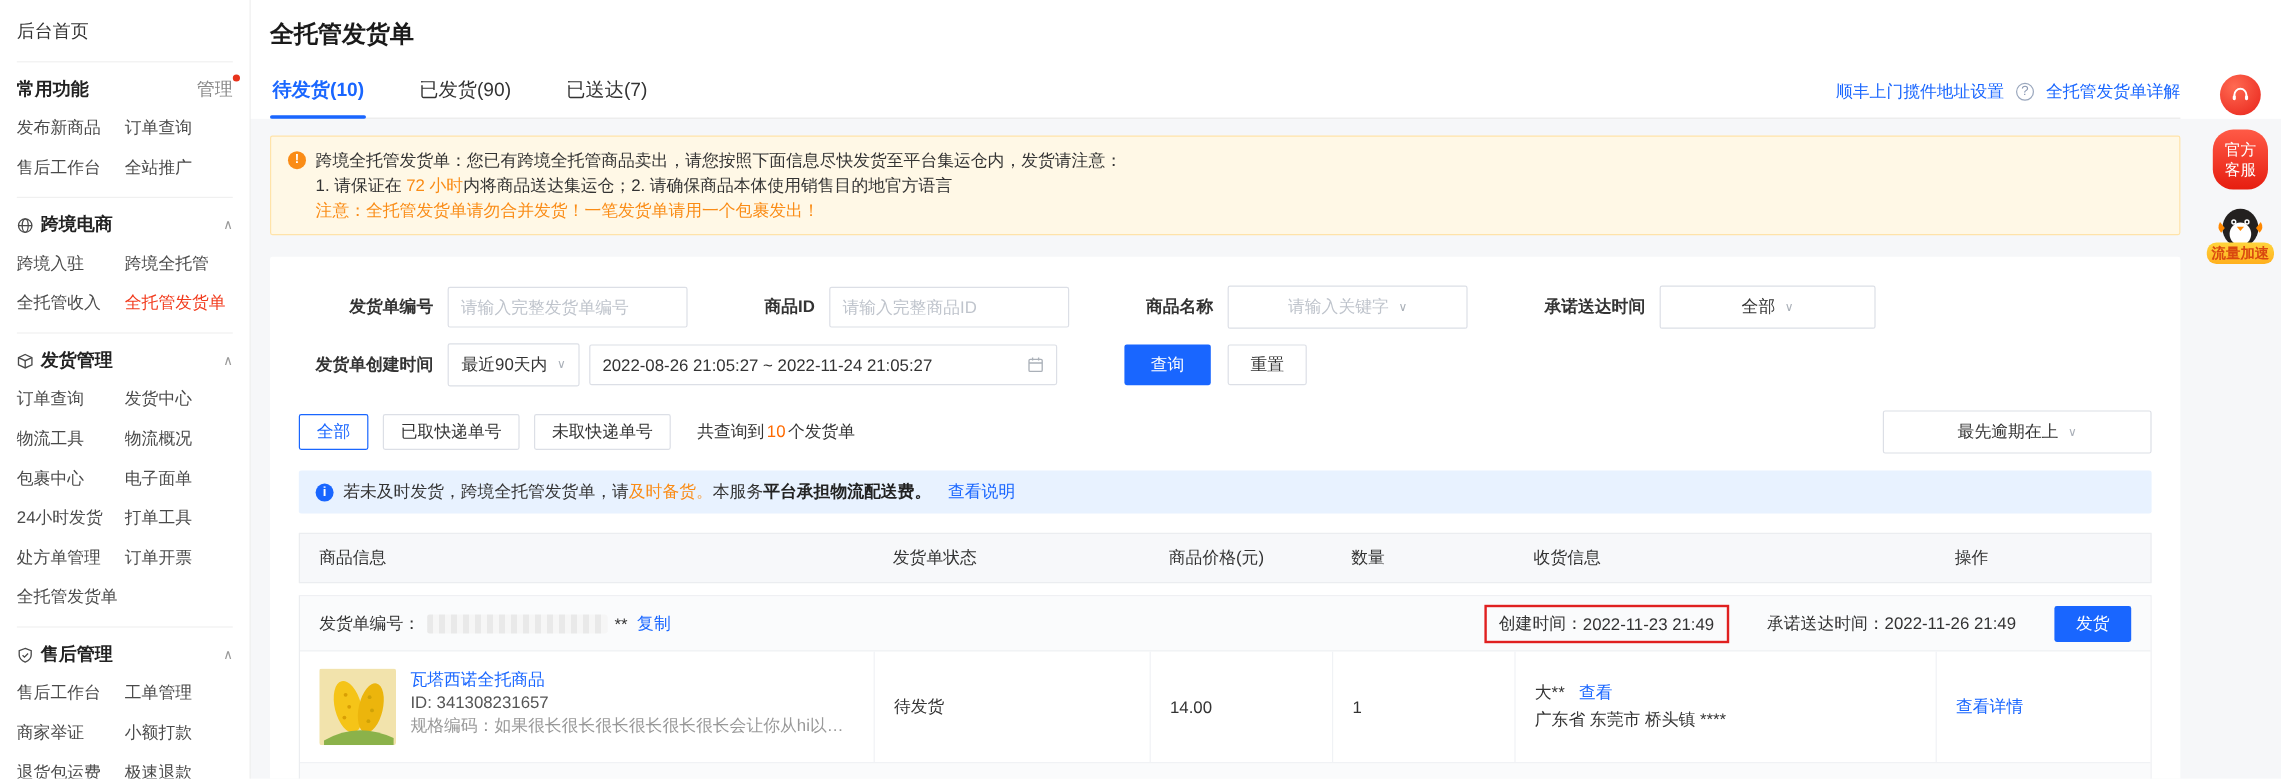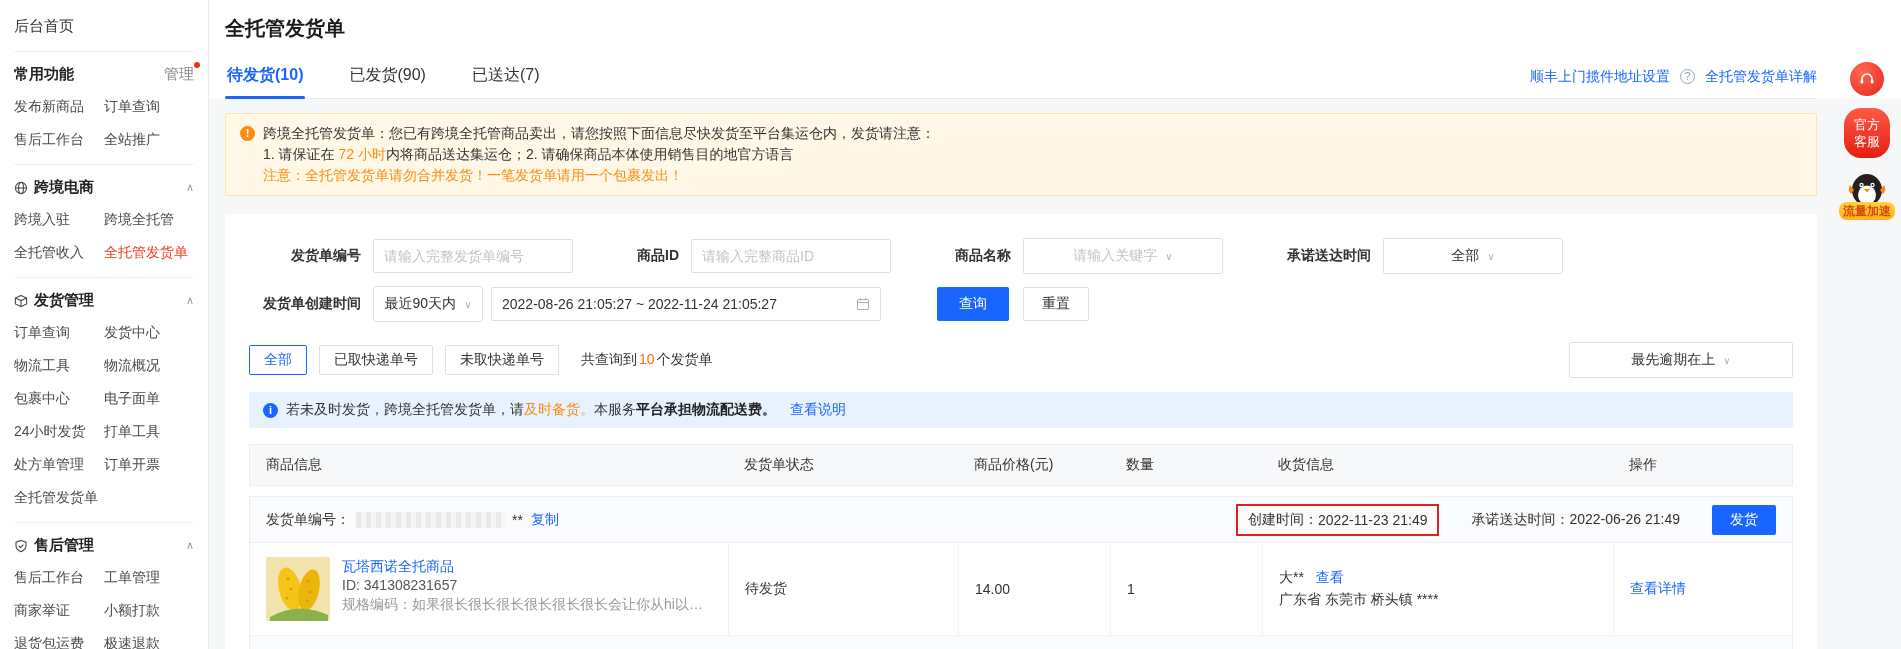--- a/index.html
+++ b/index.html
@@ -317,21 +317,21 @@
             <span>发货单编号：</span>
             <span class="mosaic w150"></span>
             <span>**</span>
             <a class="blue link-sp">复制</a>
             <div class="order-head-right">
               <span class="red-annotation">
                 <span>创建时间：</span>
                 <span>2022-11-23 21:49</span>
               </span>
               <span>
-                <span>承诺送达时间：</span><span>2022-06-26 21:49</span>
+                <span>承诺送达时间：</span><span>2022-11-26 21:49</span>
               </span>
               <button class="ship-btn">发货</button>
             </div>
           </div>
 
           <div class="order-row grid-cols">
             <div class="cell">
               <div class="prod-img">
                 <svg width="64" height="64" viewBox="0 0 64 64">
                   <rect width="64" height="64" fill="#f2e3ac"></rect>

